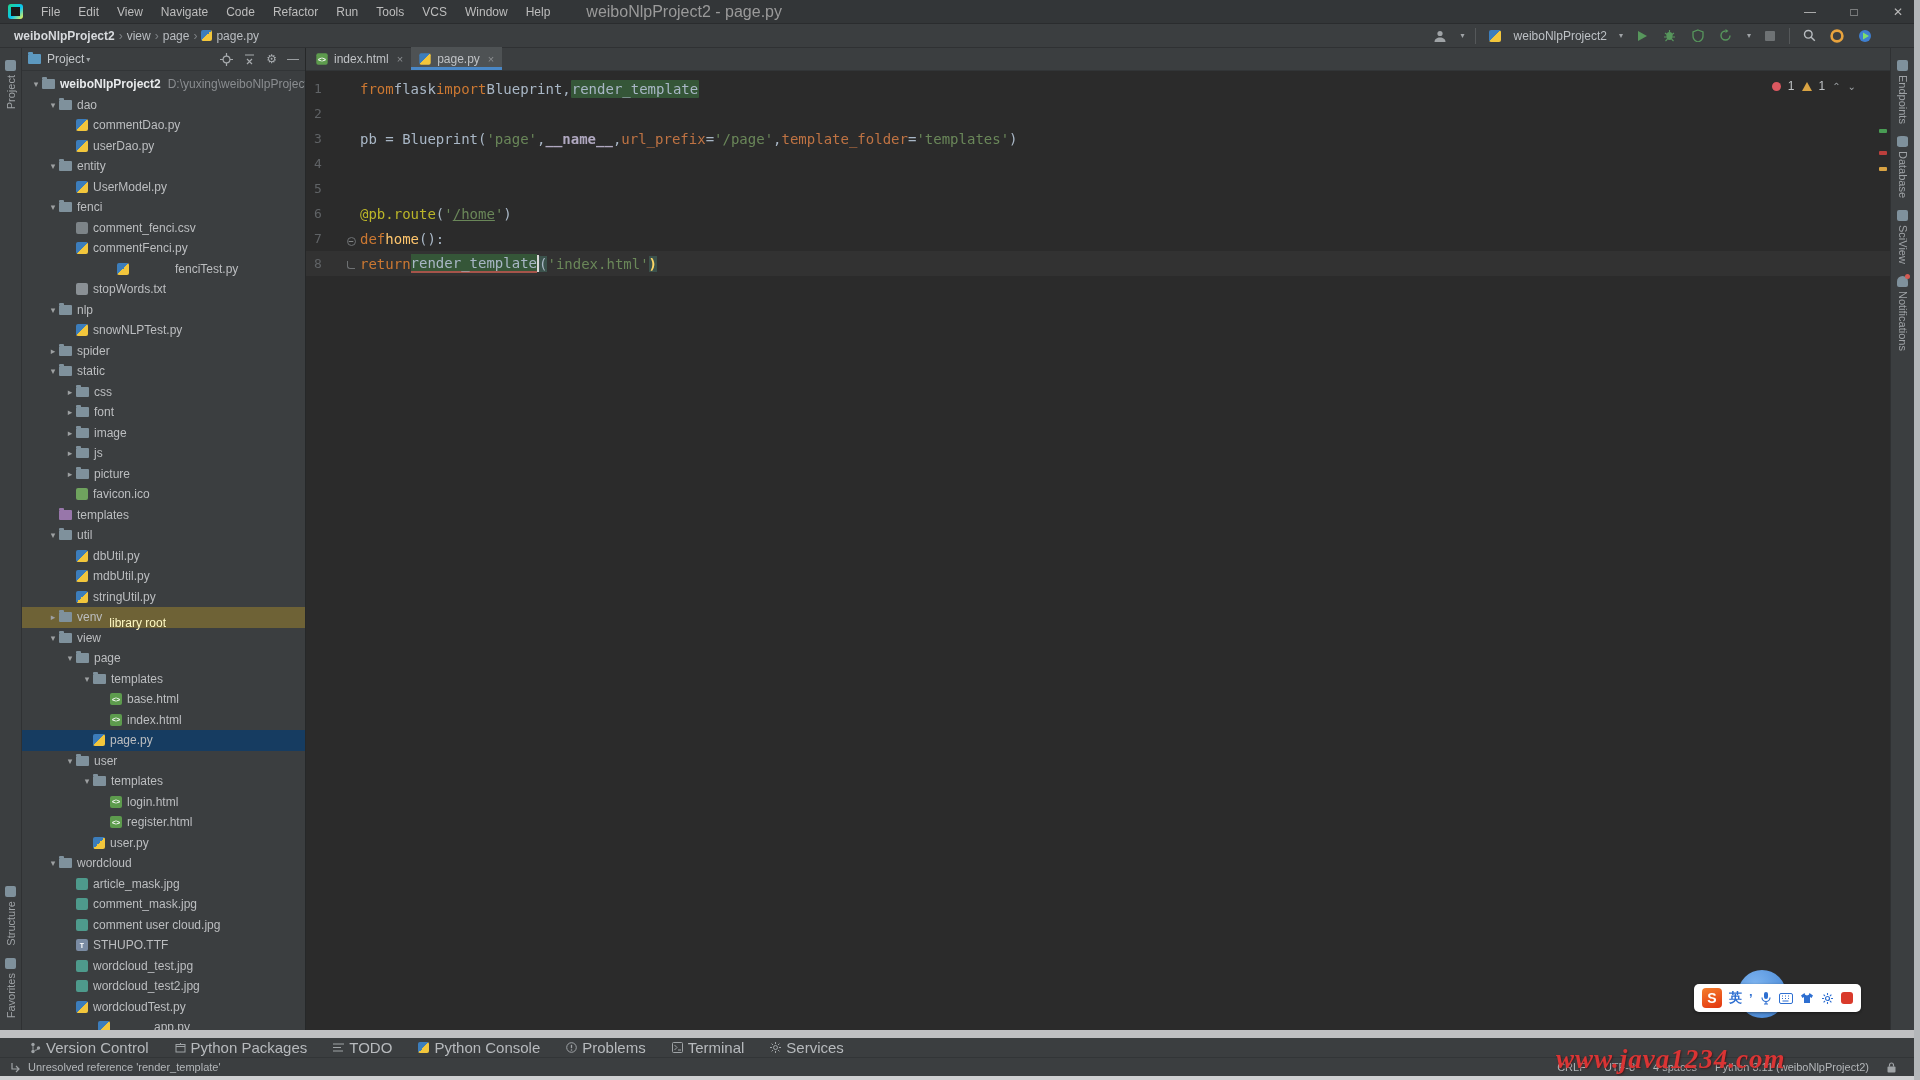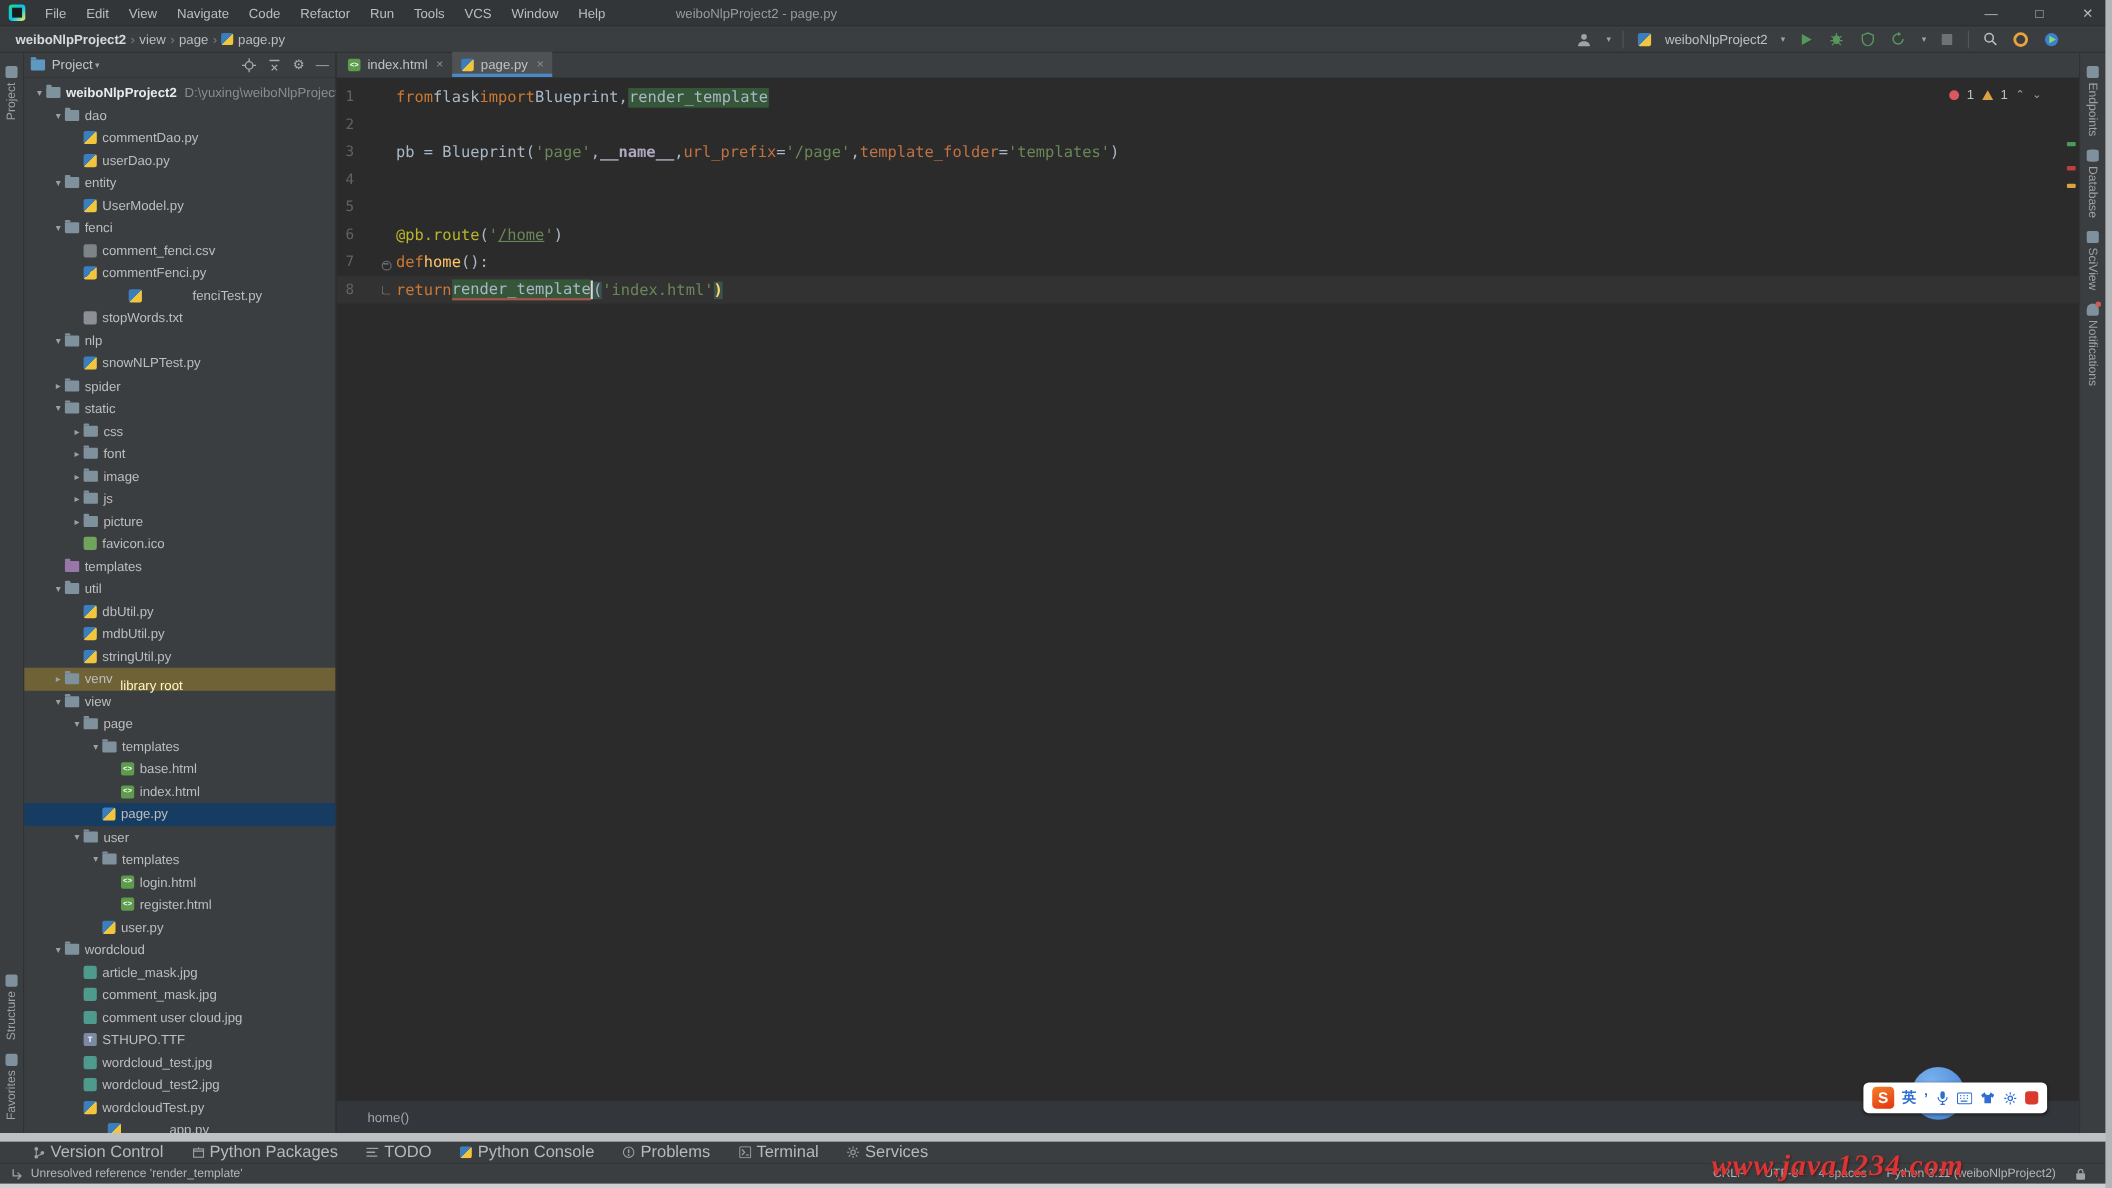--- a/index.html
+++ b/index.html
@@ -8,21 +8,21 @@
   #app { position:relative; width:1920px; height:1080px; background:#3b3e40; }
 
   
   .titlebar { position:absolute; left:0; top:0; width:1920px; height:24px;
               background:#333638; display:flex; align-items:center; border-bottom:1px solid #2a2c2e; }
   .pc-logo { width:15px; height:15px; margin:0 10px 0 8px; border-radius:3px;
              background:linear-gradient(135deg,#21d789,#07c3f2 55%,#fcf84a); position:relative; }
   .pc-logo::after { content:""; position:absolute; left:3px; top:3px; right:3px; bottom:3px; background:#1a1a1a; }
   .menus { display:flex; gap:2px; }
   .menu-item { color:#bdbdbd; font-size:12px; padding:2px 8px; cursor:default; }
-  .win-title { color:#9a9a9a; font-size:12px; margin-left:56px; }
+  .win-title { color:#9a9a9a; font-size:16px; margin-left:28px; }
   .win-controls { margin-left:auto; display:flex; align-items:center; height:100%; }
   .win-btn { width:44px; height:100%; display:flex; align-items:center; justify-content:center;
              color:#b9b9b9; font-size:12px; }
 
   
   .navbar { position:absolute; left:0; top:24px; width:1920px; height:24px; background:#3b3e40;
             display:flex; align-items:center; border-bottom:1px solid #2f3133; }
   .crumbs { display:flex; align-items:center; margin-left:14px; gap:4px; }
   .crumb { color:#b9bdc1; font-size:12px; }
   .crumb.root { font-weight:bold; color:#d7dadd; }
@@ -614,23 +614,20 @@
           <span>1</span>
           <span class="iw-chev">⌃</span>
           <span class="iw-chev">⌄</span>
         </div>
         <div class="error-stripe">
           <div class="es-mark" style="top:58px;background:#499c54;"></div>
           <div class="es-mark" style="top:80px;background:#bc3f3c;"></div>
           <div class="es-mark" style="top:96px;background:#d9a343;"></div>
         </div>
       </div>
-      <div class="editor-crumb">
-        <span>home()</span>
-      </div>
     </div>
 
     <div class="stripe stripe-right">
       <div id="rstripe">
           <div class="vlabel">
             <span class="mini-ic "></span>
             <span class="vtext">Endpoints</span>
           </div>
           <div class="vlabel">
             <span class="mini-ic db"></span>

